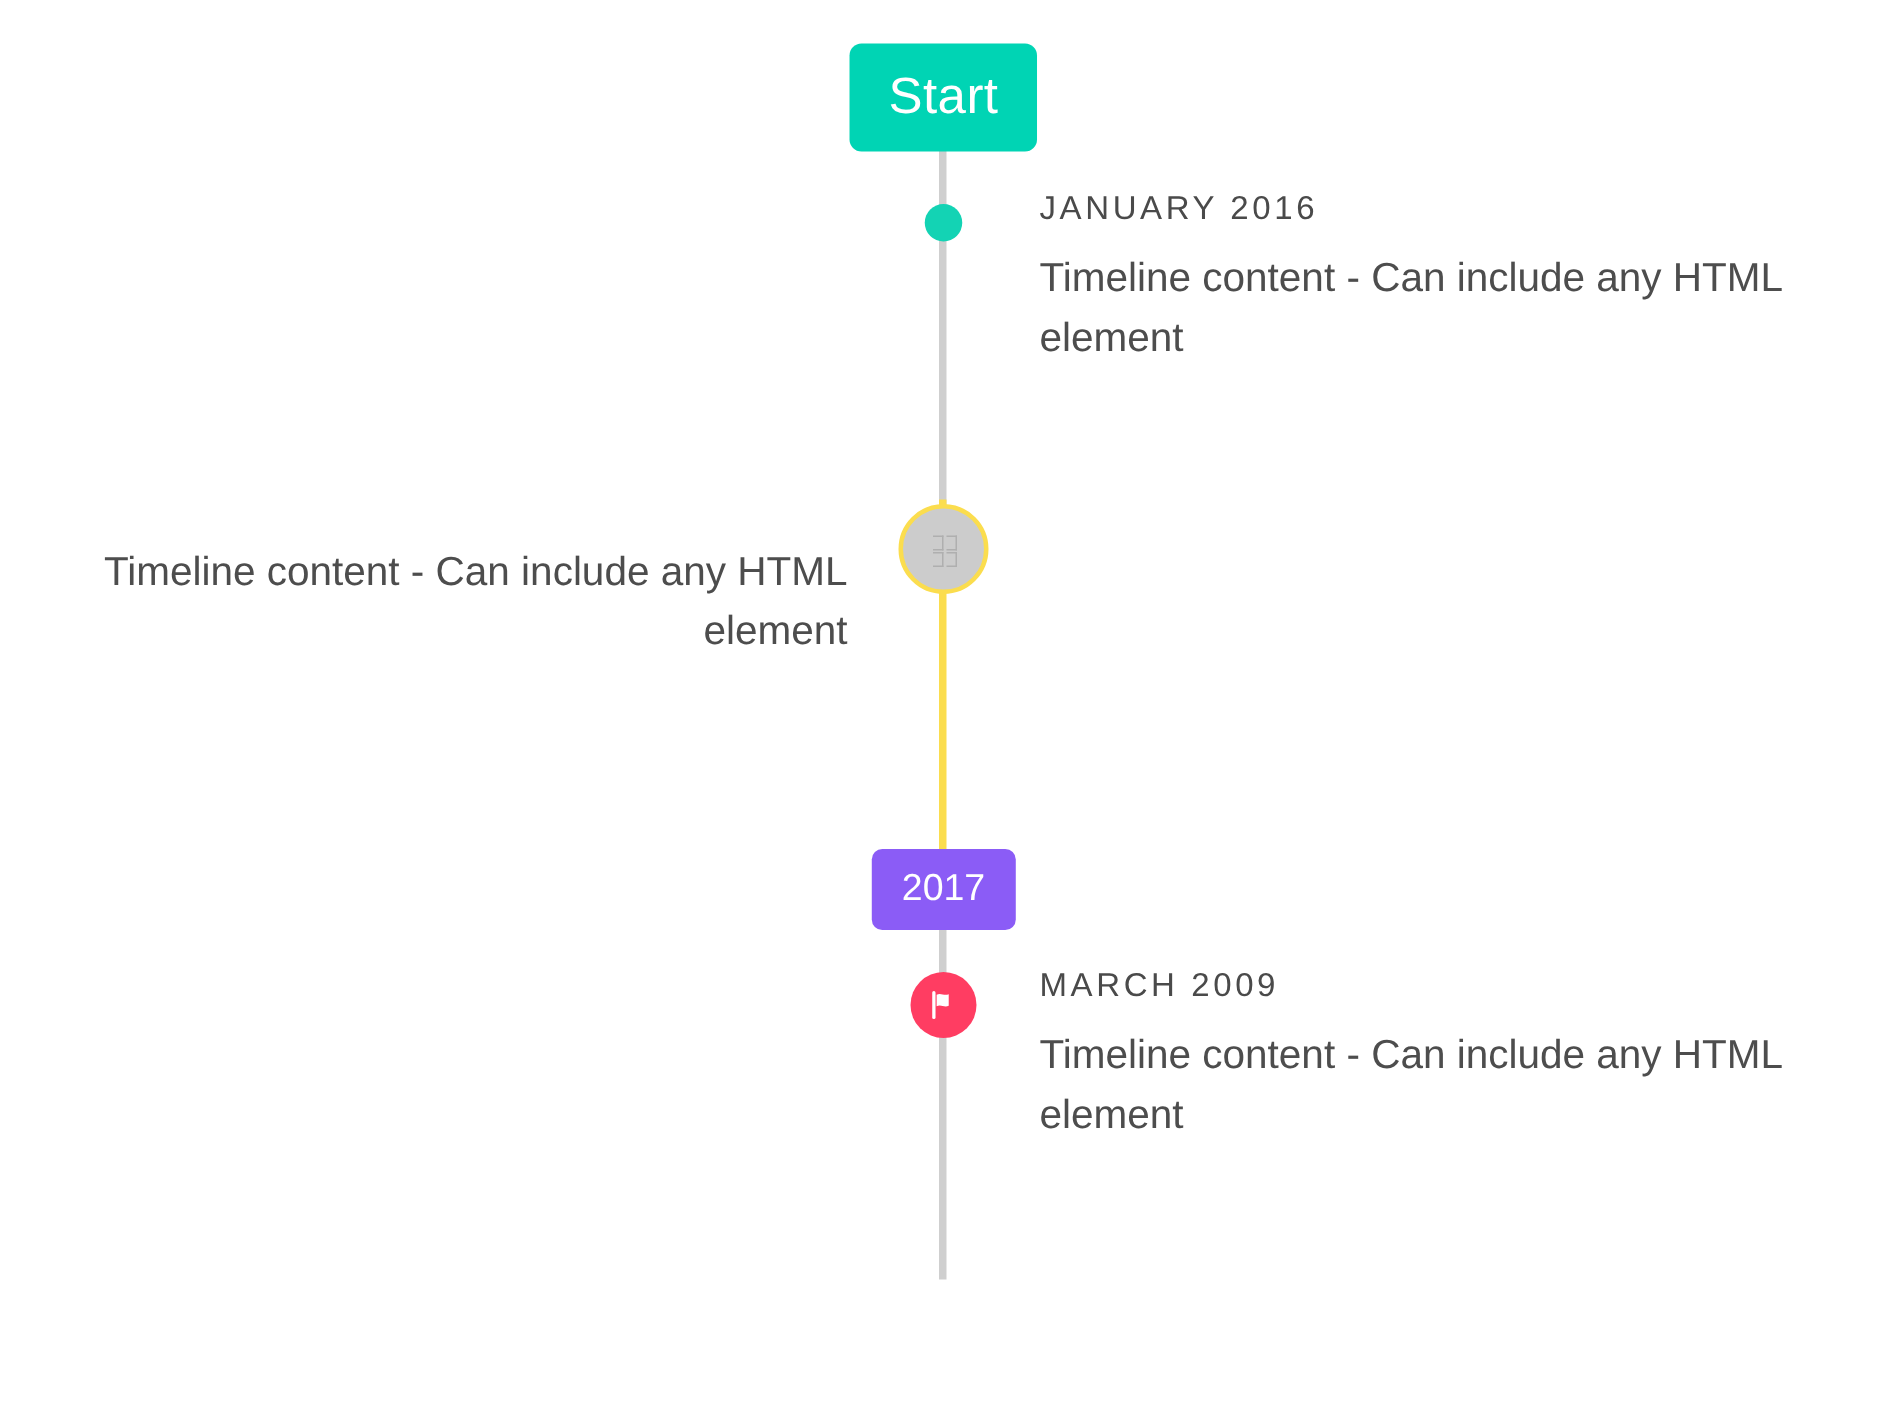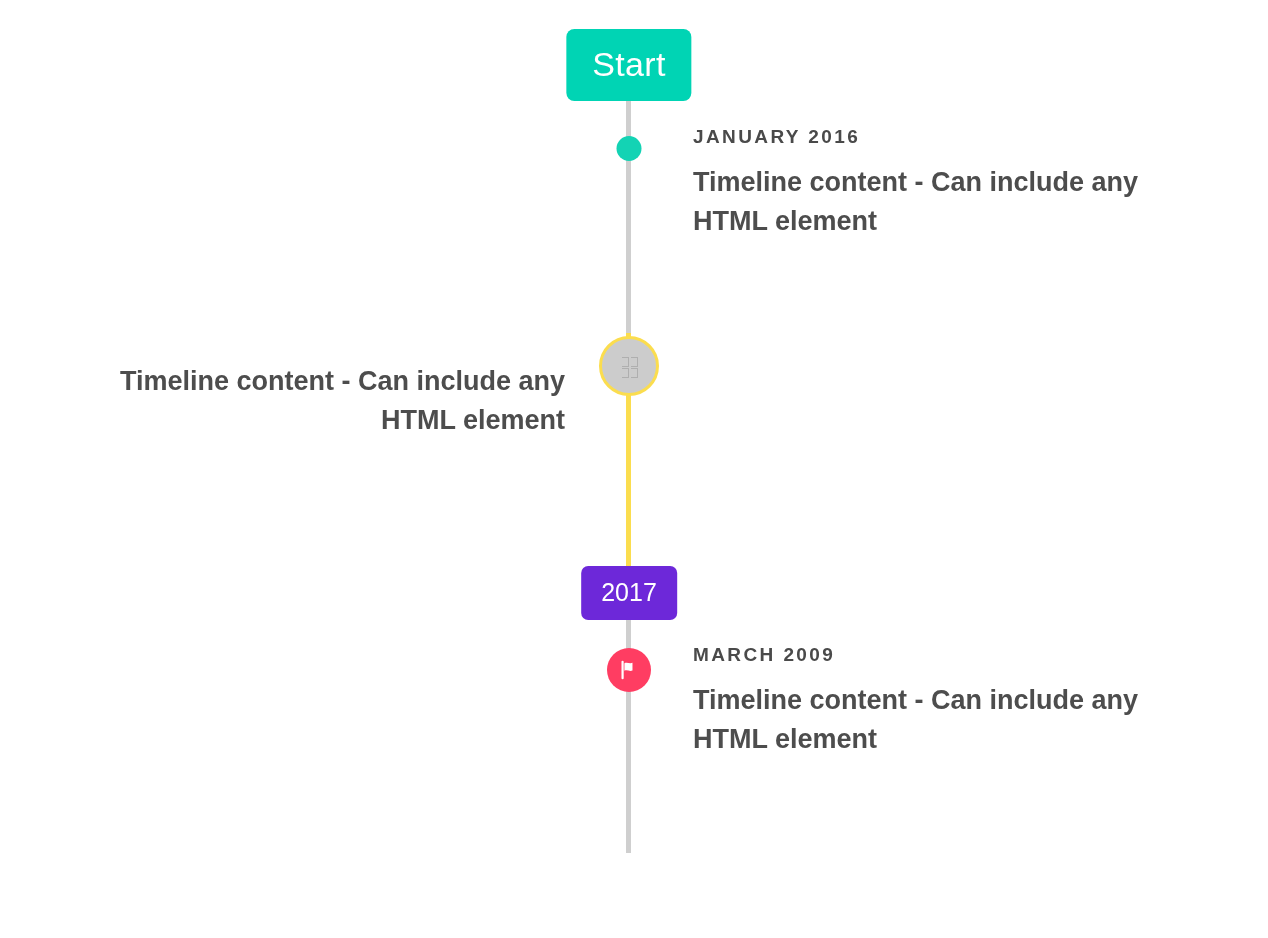--- a/index.html
+++ b/index.html
@@ -51,21 +51,21 @@
   }
   .cap-start { top: 29px;  left: 629px; transform: translateX(-50%); }
   .cap-end   { top: 846px; left: 629px; transform: translateX(-50%); }
 
   
   .year-badge {
     position: absolute;
     top: 566px;
     left: 629px;
     transform: translateX(-50%);
-    background: #6d28d9;
+    background: #8b5cf6;
     border-radius: 7px;
     color: #ffffff;
     font-size: 25px;
     line-height: 1;
     padding: 14px 20px 15px 20px;
     text-align: center;
     box-sizing: border-box;
     min-width: 90px;
   }
 
@@ -88,33 +88,33 @@
     width: 525px;
     text-align: left;
   }
   .content-left {
     left: 40px;
     width: 525px;
     text-align: right;
   }
 
   .date {
-    font-size: 19px;
-    font-weight: bold;
+    font-size: 22px;
+    font-weight: normal;
     letter-spacing: 2.4px;
     color: #4a4a4a;
     margin: 0 0 14px 0;
     line-height: 1.2;
   }
   .body-text {
     font-size: 27px;
     color: #4d4d4d;
     line-height: 1.45;
     margin: 0;
-    font-weight: 700;
+    font-weight: 400;
   }
 
   
   .marker {
     position: absolute;
     left: 629px;
     transform: translate(-50%, 0);
     box-sizing: border-box;
     display: flex;
     align-items: center;

